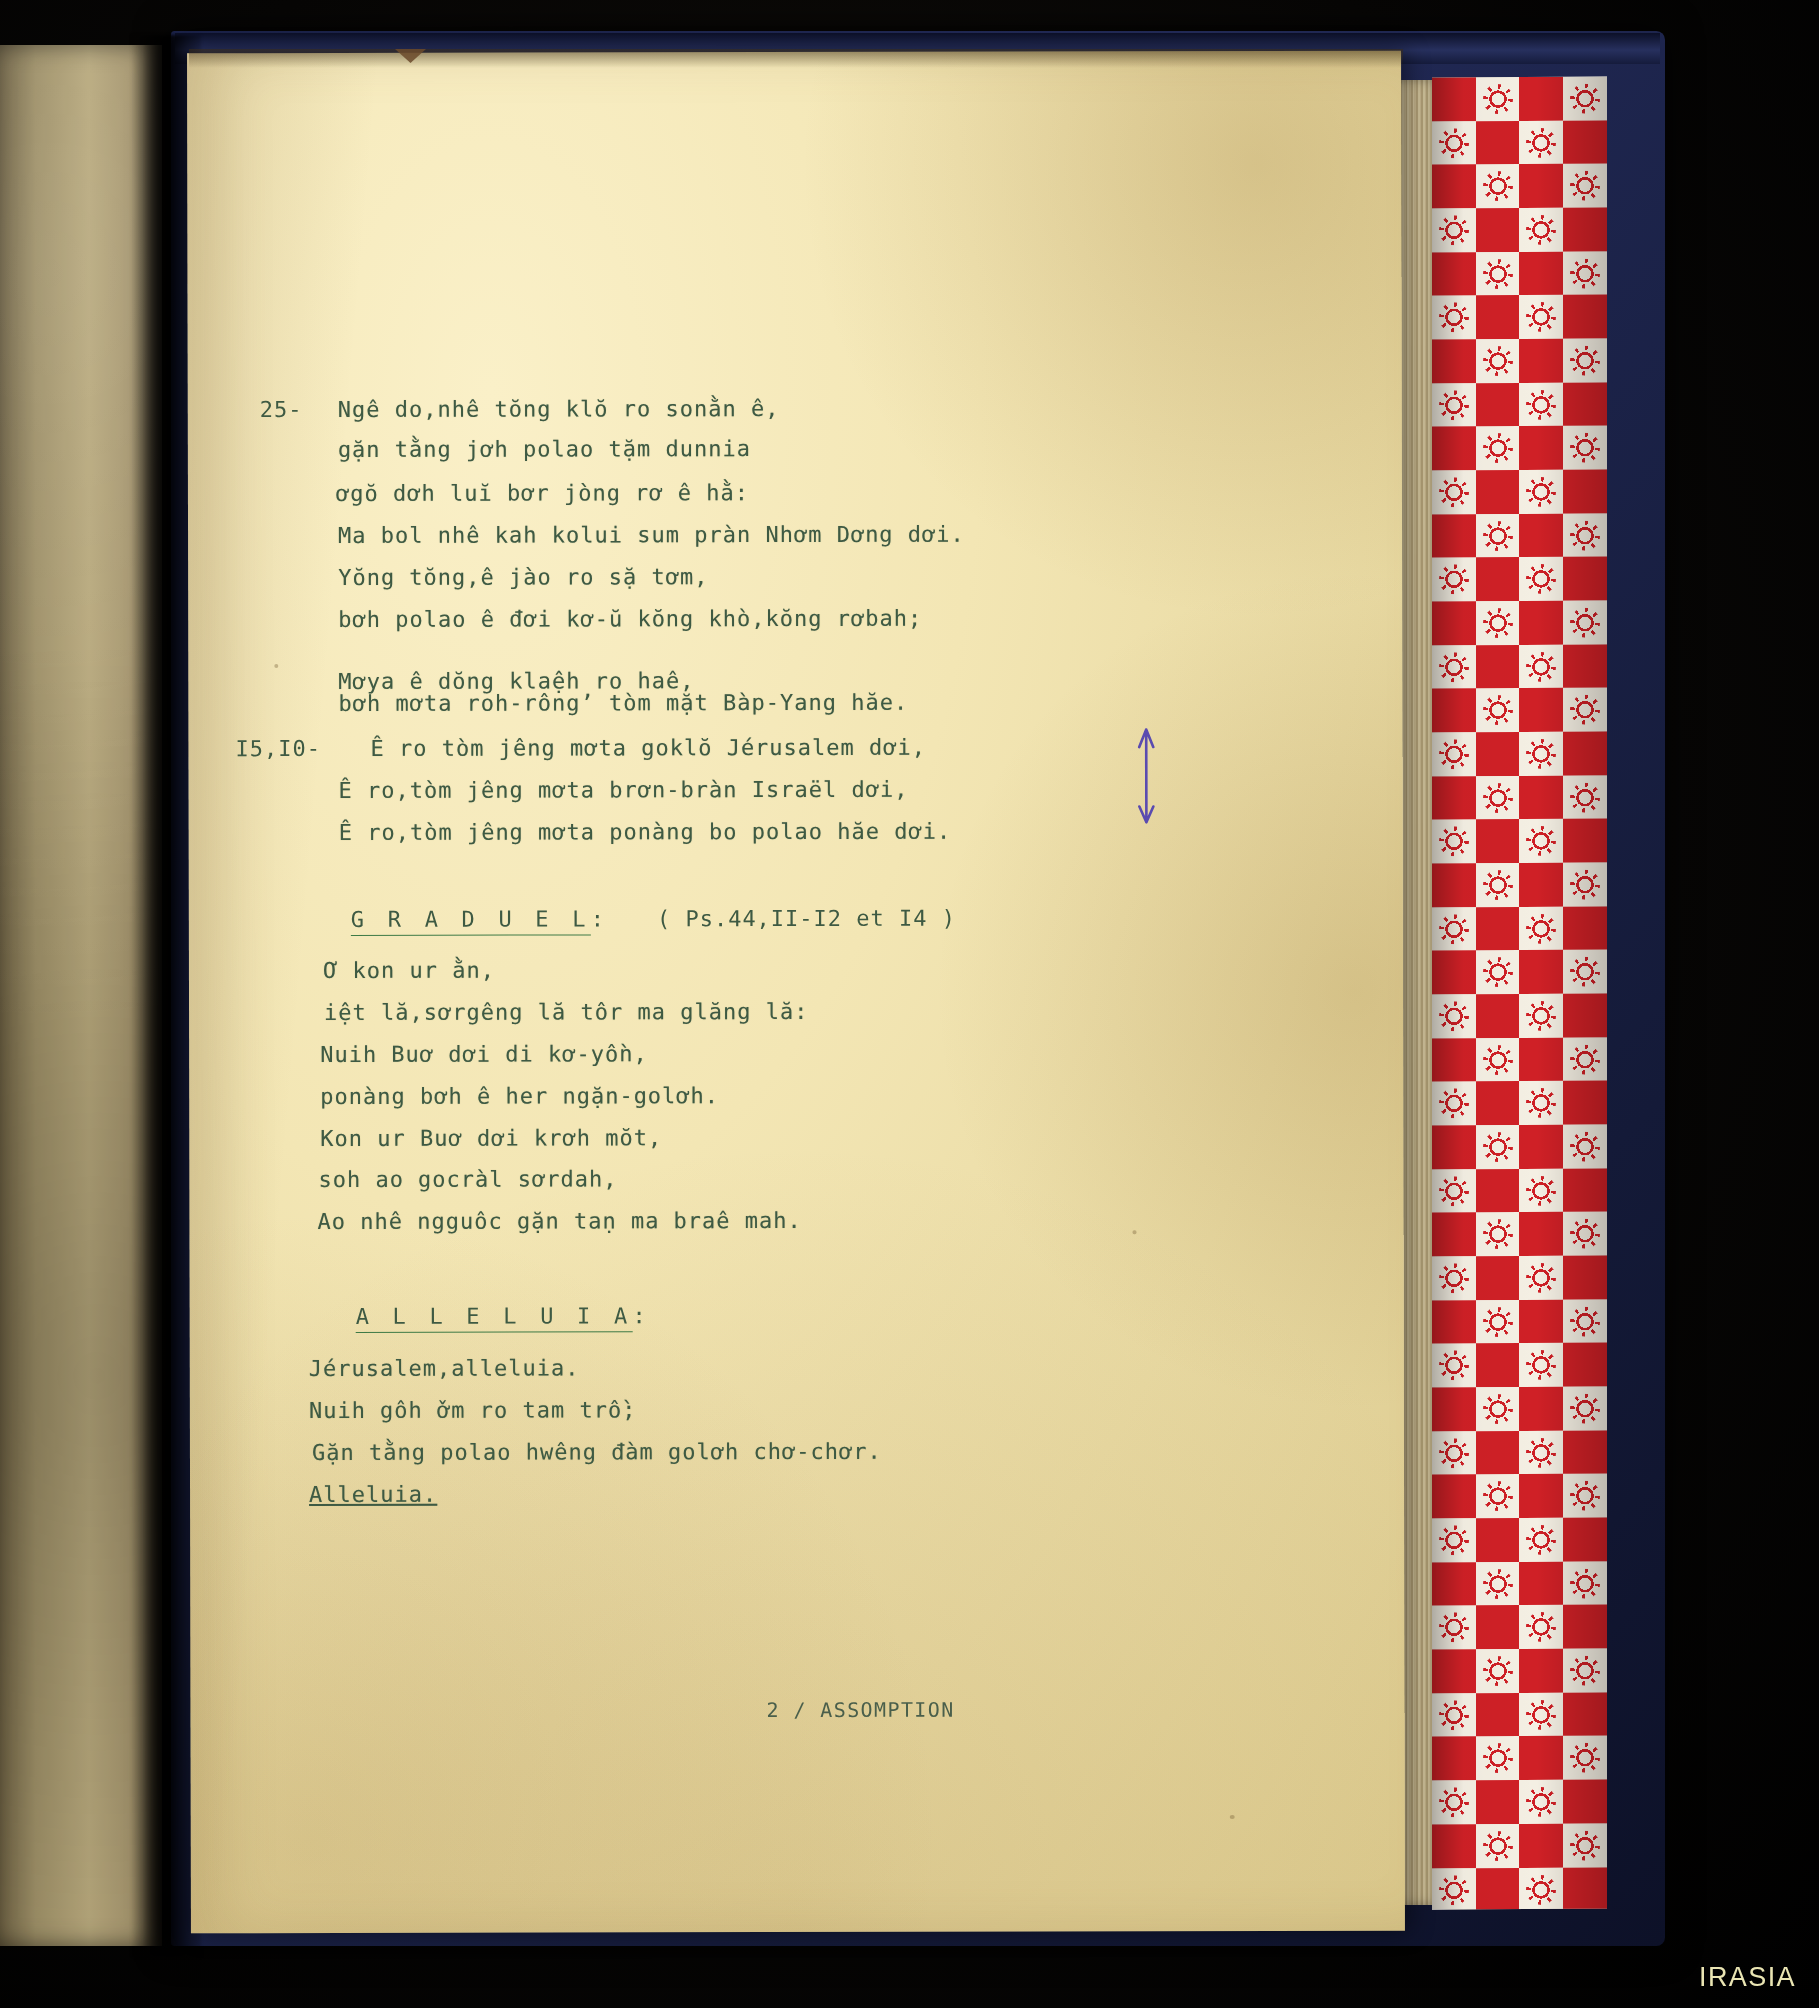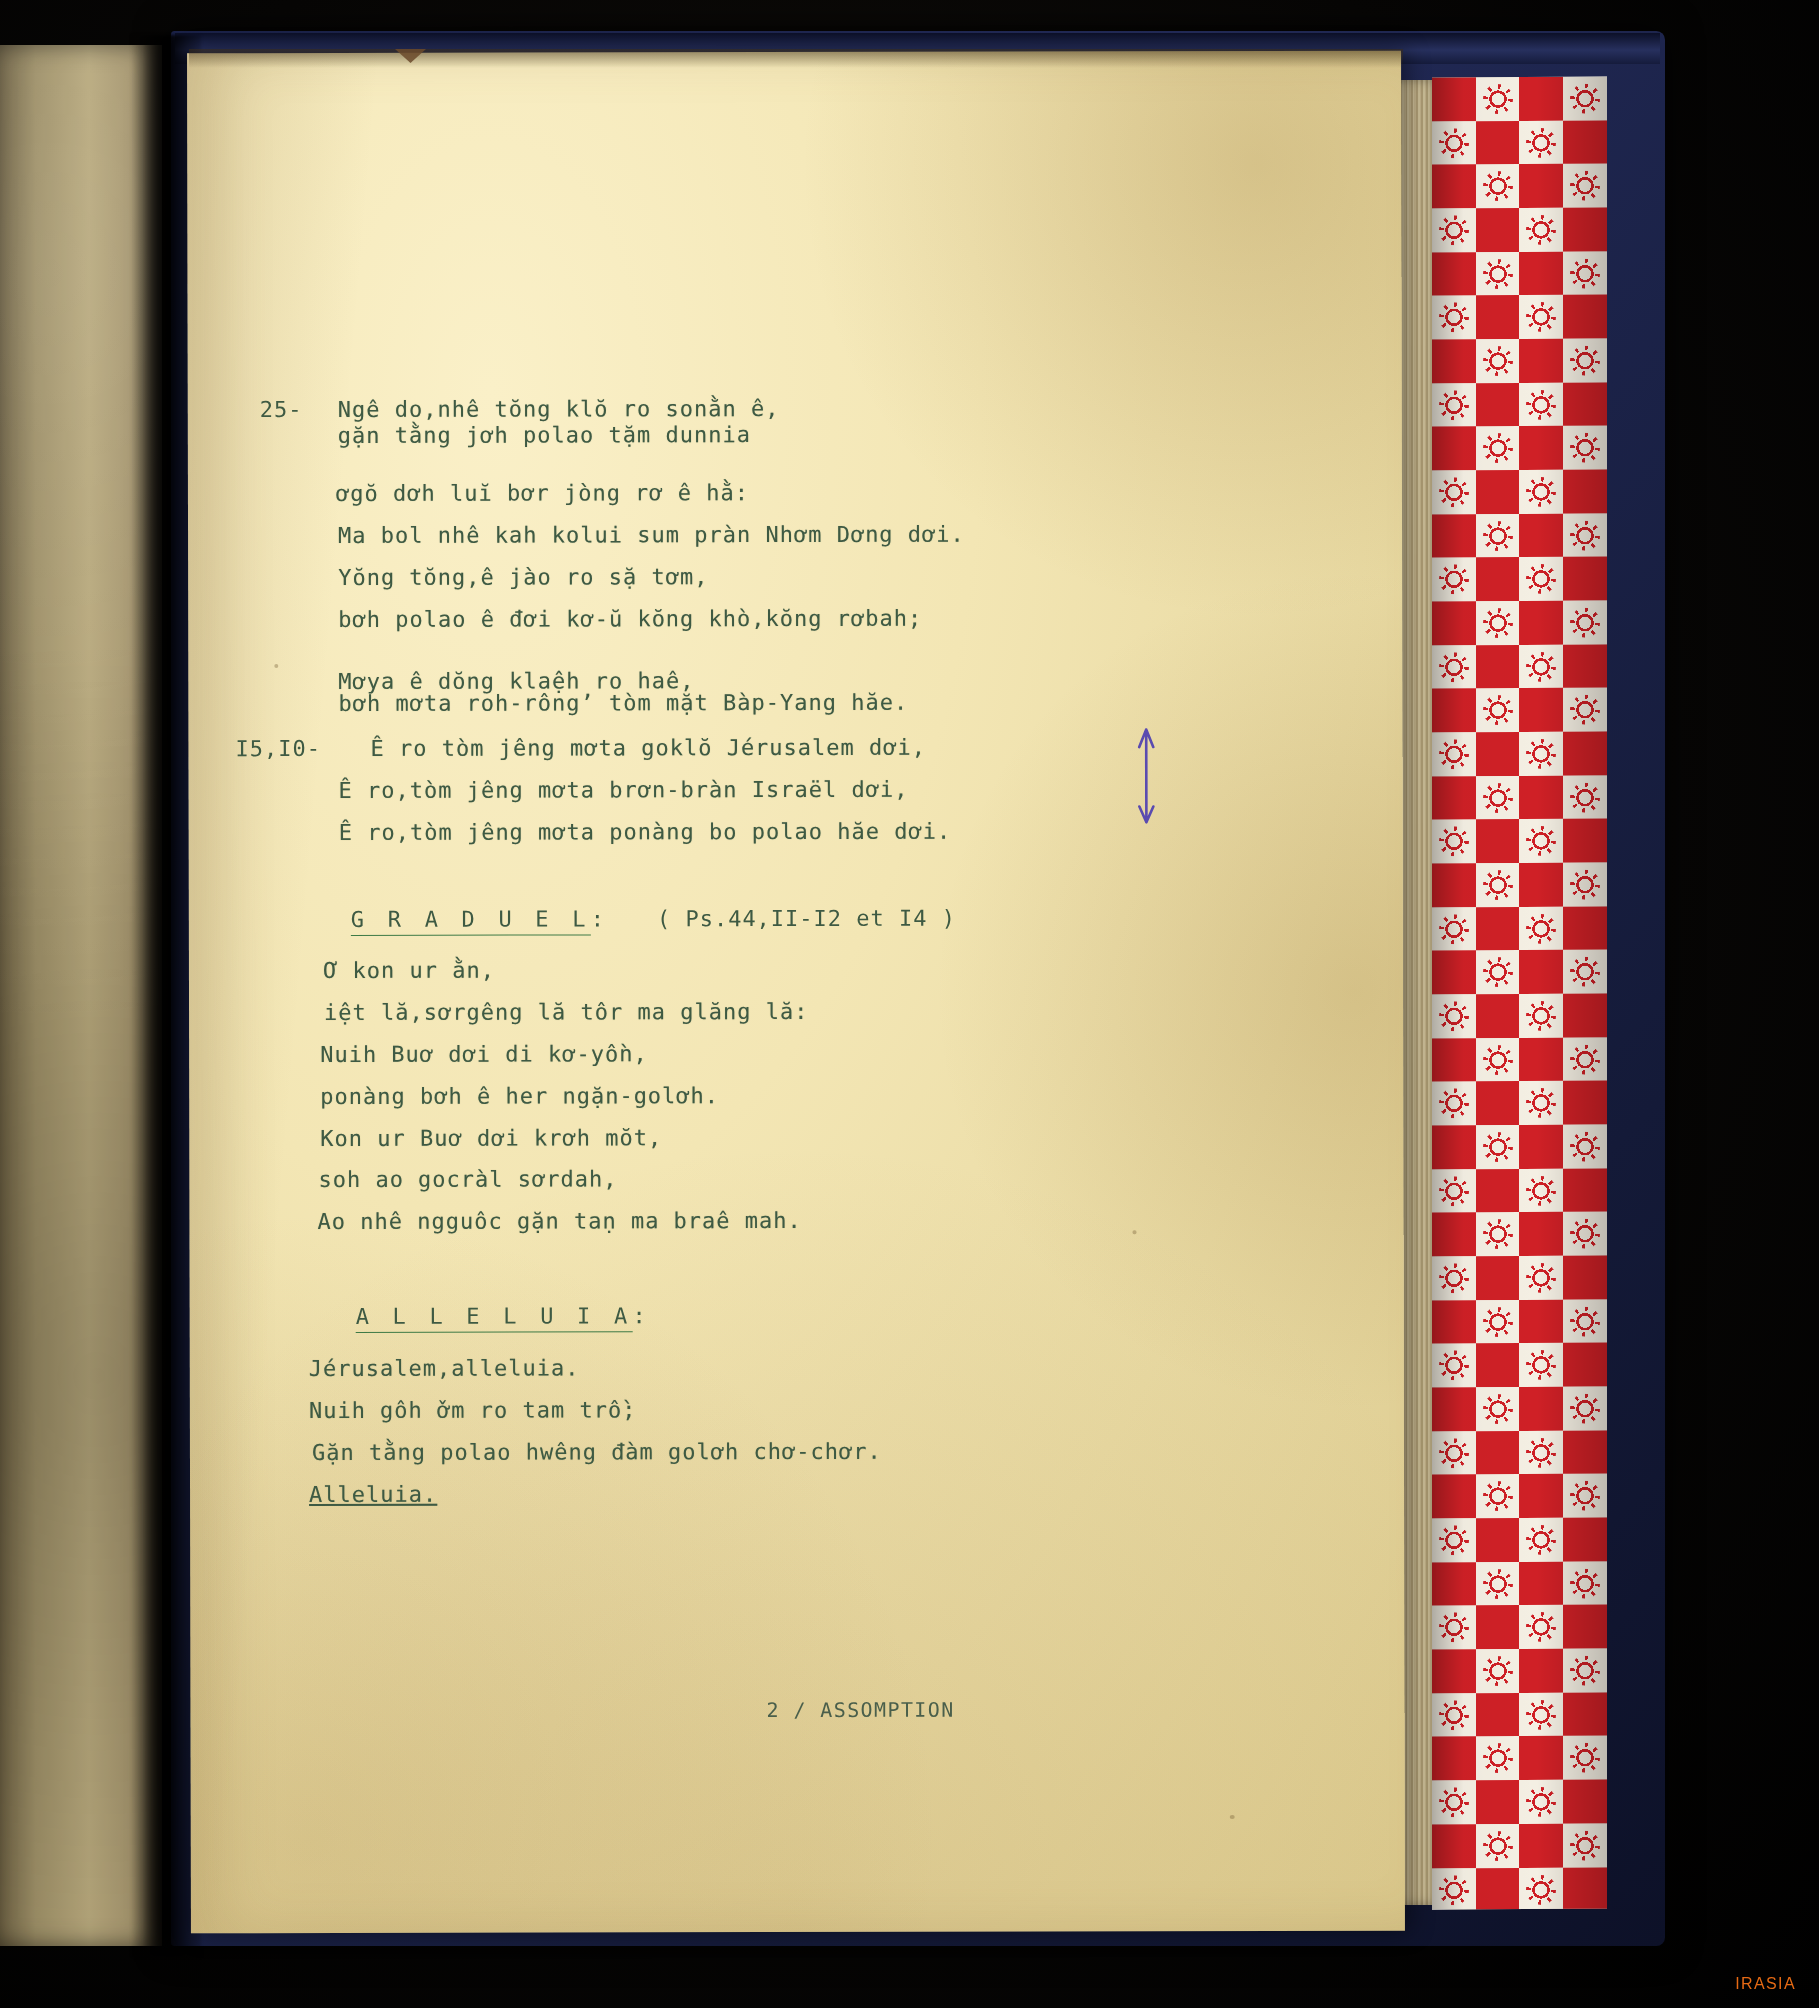--- a/index.html
+++ b/index.html
@@ -243,23 +243,23 @@
     width: 35px;
     height: 105px;
     pointer-events: none;
   }
 
   
   #watermark {
     position: absolute;
     right: 23px;
     bottom: 15.7px;
-    color: #f97316;
+    color: #fef9c3;
     font-family: "Liberation Sans", sans-serif;
-    font-size: 16px;
+    font-size: 27px;
     letter-spacing: 1.4px;
     opacity: .92;
   }
 </style>
 </head>
 <body>
 
 <div id="scene">
 
   <div id="backdrop"></div>
@@ -450,21 +450,21 @@
   <div id="page">
     <div id="page-stains"></div>
     <div id="page-speck-a"></div>
     <div id="page-speck-b"></div>
     <div id="page-speck-c"></div>
 
     <div id="text-block">
 
       <div class="verse-num" style="left:72px; top:344px;">25-</div>
       <div class="line" style="left:150px; top:344px;">Ngê do,nhê tŏng klŏ ro sonằn ê,</div>
-      <div class="line" style="left:150px; top:370px;">gặn tằng jơh polao tặm dunnia</div>
+      <div class="line" style="left:150px; top:384px;">gặn tằng jơh polao tặm dunnia</div>
       <div class="line" style="left:148px; top:428px;">ơgŏ dơh luĭ bơr jòng rơ ê hằ:</div>
       <div class="line" style="left:150px; top:470px;">Ma bol nhê kah kolui sum pràn Nhơm Dơng dơi.</div>
       <div class="line" style="left:150px; top:512px;">Yŏng tŏng,ê jào ro sặ tơm,</div>
       <div class="line" style="left:150px; top:554px;">bơh polao ê đơi kơ-ŭ kŏng khò,kŏng rơbah;</div>
       <div class="line" style="left:150px; top:616px;">Mơya ê dŏng klaệh ro haê,</div>
       <div class="line" style="left:150px; top:638px;">bơh mơta roh-rôngʼ tòm mặt Bàp-Yang hăe.</div>
 
       <div class="verse-num" style="left:47px; top:683px;">I5,I0-</div>
       <div class="line" style="left:182px; top:683px;">Ê ro tòm jêng mơta goklŏ Jérusalem dơi,</div>
       <div class="line" style="left:150px; top:725px;">Ê ro,tòm jêng mơta brơn-bràn Israël dơi,</div>

